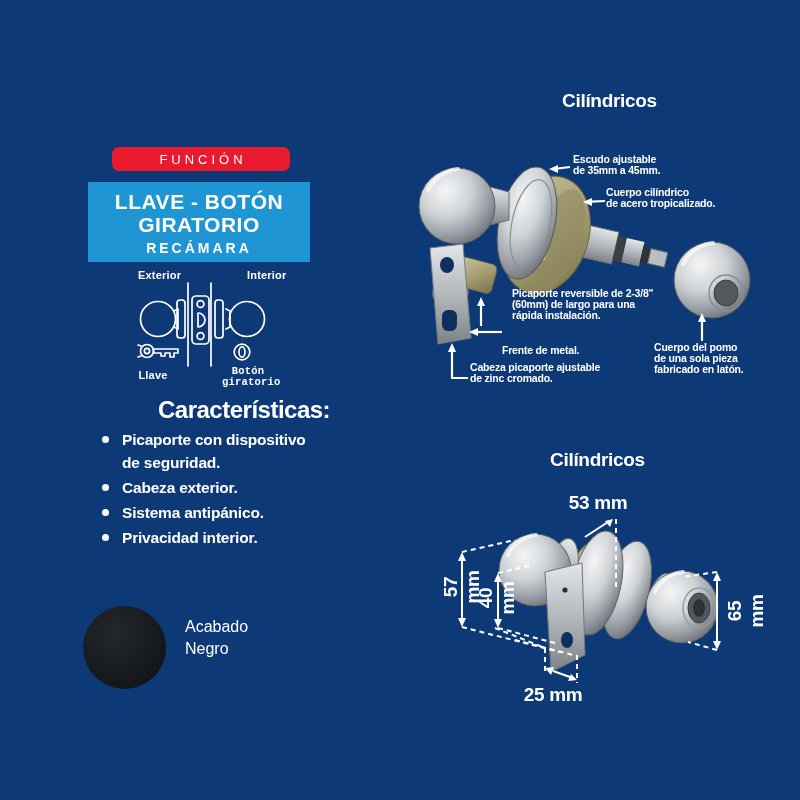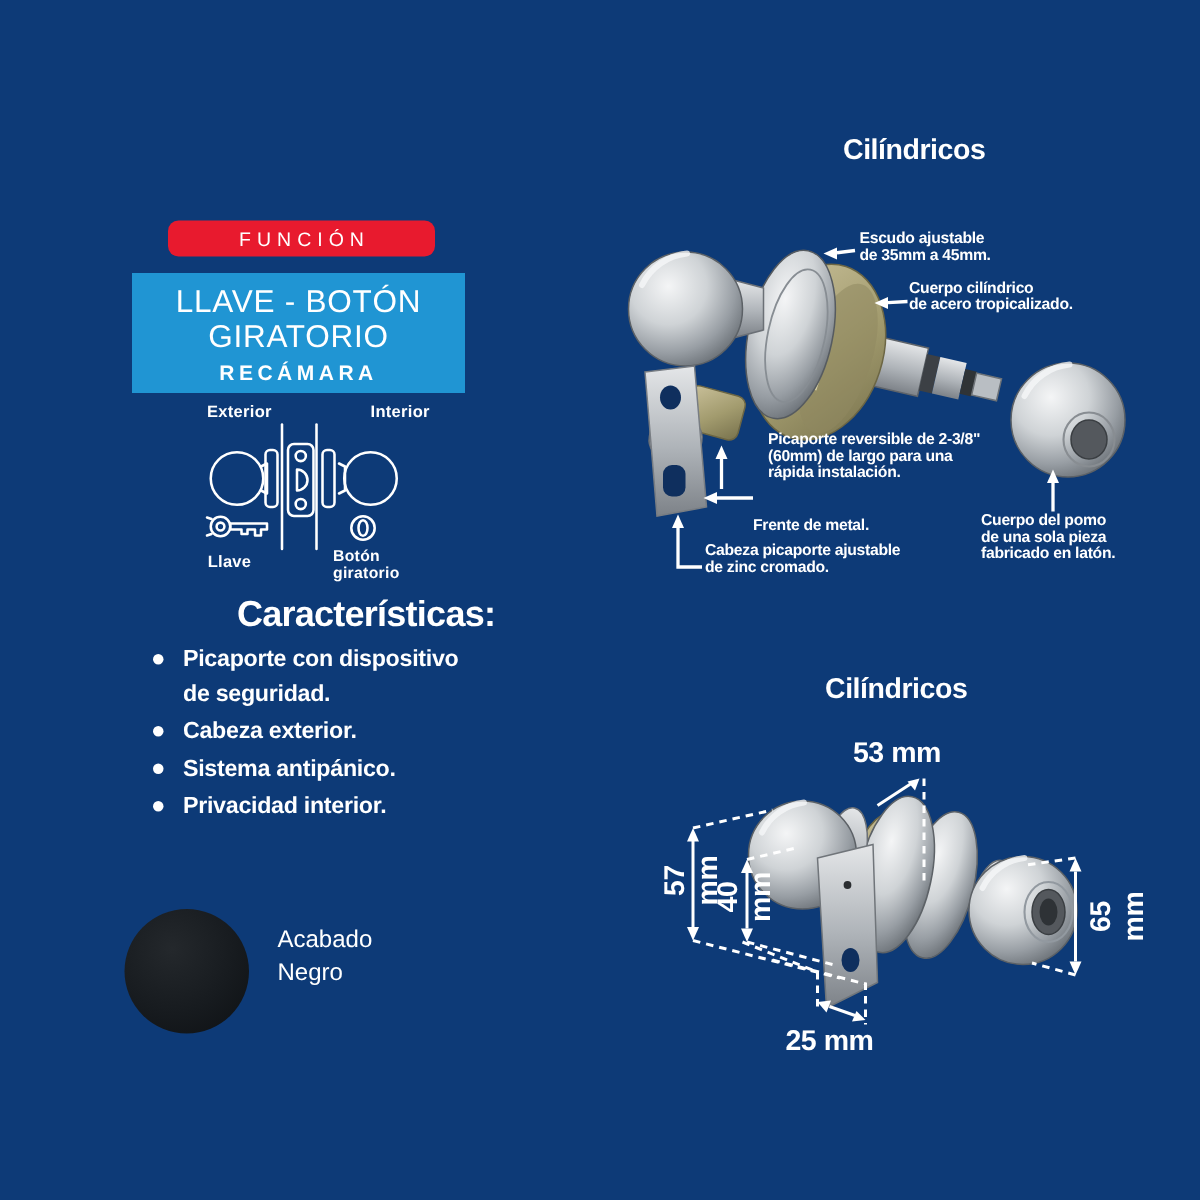--- a/index.html
+++ b/index.html
@@ -15,21 +15,21 @@
   .badge{
     left:112px;top:147px;width:178px;height:24px;
     background:#e81a2e;border-radius:7px;
     display:flex;align-items:center;justify-content:center;
     font-weight:normal;font-size:13px;letter-spacing:4px;text-indent:4px;
   }
   .panel{
     left:88px;top:182px;width:222px;height:80px;
     background:#2095d3;text-align:center;
   }
-  .panel .t1{font-weight:normal;font-size:21px;line-height:23px;letter-spacing:.5px;margin-top:8px;}
+  .panel .t1{font-weight:bold;font-size:21px;line-height:23px;letter-spacing:.5px;margin-top:8px;}
   .panel .t2{font-weight:bold;font-size:14px;letter-spacing:3px;margin-top:4px;}
   .schb-label{font-weight:bold;font-size:11px;letter-spacing:.2px;}
   .feat-h{left:112px;top:396px;font-weight:bold;font-size:24px;letter-spacing:-.5px;margin-left:46px;}
   ul.features{left:96px;top:428px;margin:0;padding:0;list-style:none;width:215px;}
   ul.features li{
     position:relative;width:210px;box-sizing:border-box;padding-left:26px;
     font-weight:bold;font-size:15.5px;line-height:23px;letter-spacing:-.2px;margin-bottom:2px;
   }
   ul.features li::before{
     content:'';position:absolute;left:6px;top:8px;width:7px;height:7px;border-radius:50%;background:#fff;
@@ -88,21 +88,21 @@
       </g>
 
       <g>
         <circle cx="154" cy="90" r="7.8"></circle>
         <ellipse cx="154" cy="90" rx="3" ry="5.2"></ellipse>
       </g>
     </g>
   </svg>
 
   <div class="abs schb-label" style="left:133px;top:369px;width:40px;text-align:center;">Llave</div>
-  <div class="abs schb-label pre" style="left:222px;top:366px;width:52px;text-align:left;font-size:10.5px;line-height:10.5px;">Botón
+  <div class="abs schb-label pre" style="left:222px;top:366px;width:52px;text-align:center;font-size:10.5px;line-height:10.5px;font-family:Liberation Mono, monospace;">Botón
 giratorio</div>
 
   <div class="abs feat-h">Características:</div>
   <ul class="abs features">
     <li>Picaporte con dispositivo de seguridad.</li>
     <li>Cabeza exterior.</li>
     <li>Sistema antipánico.</li>
     <li>Privacidad interior.</li>
   </ul>
 

